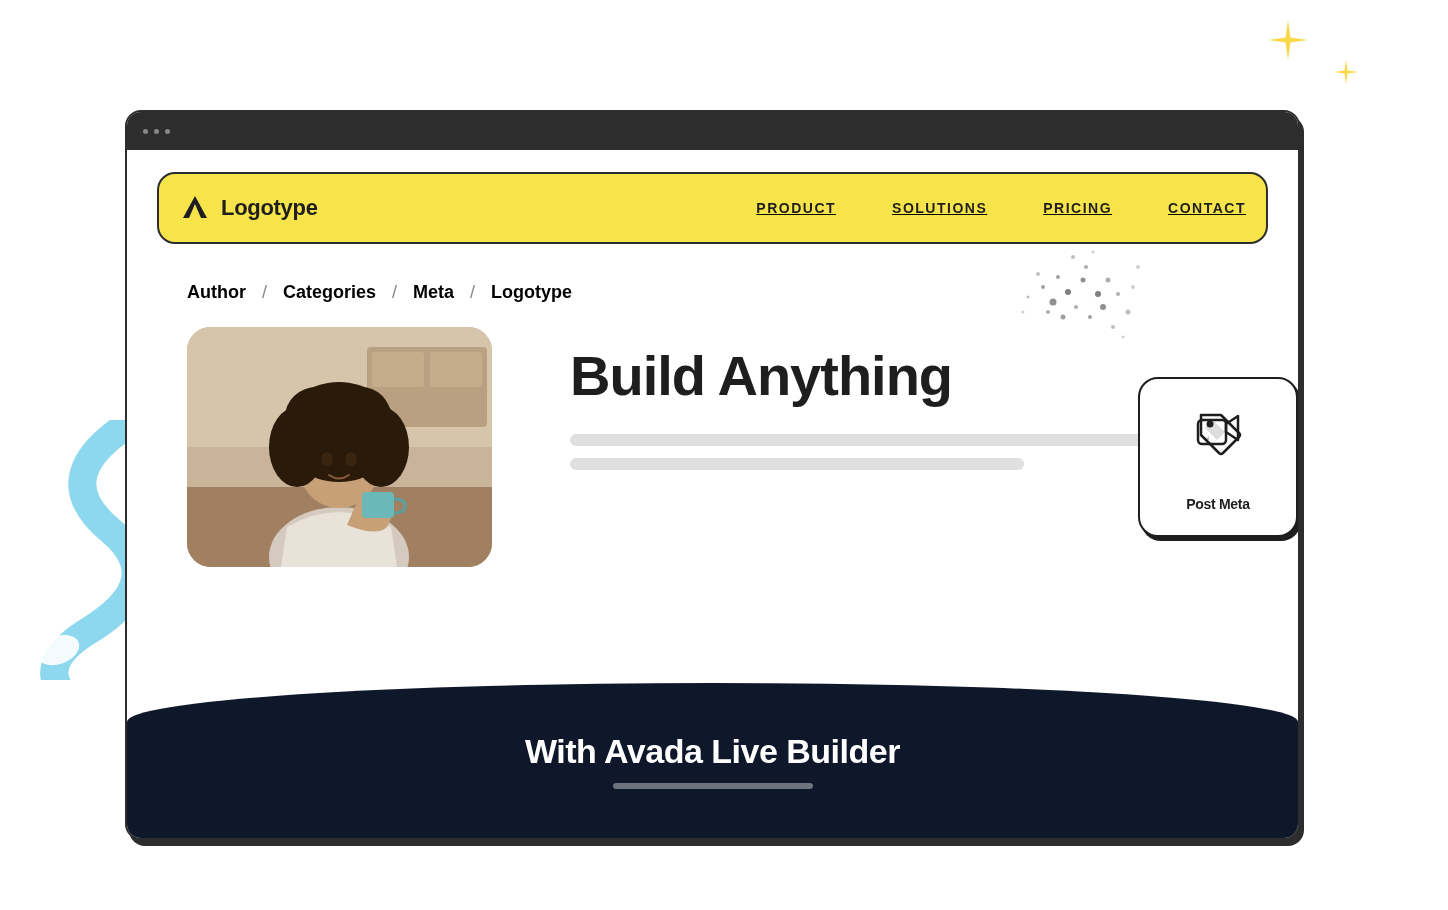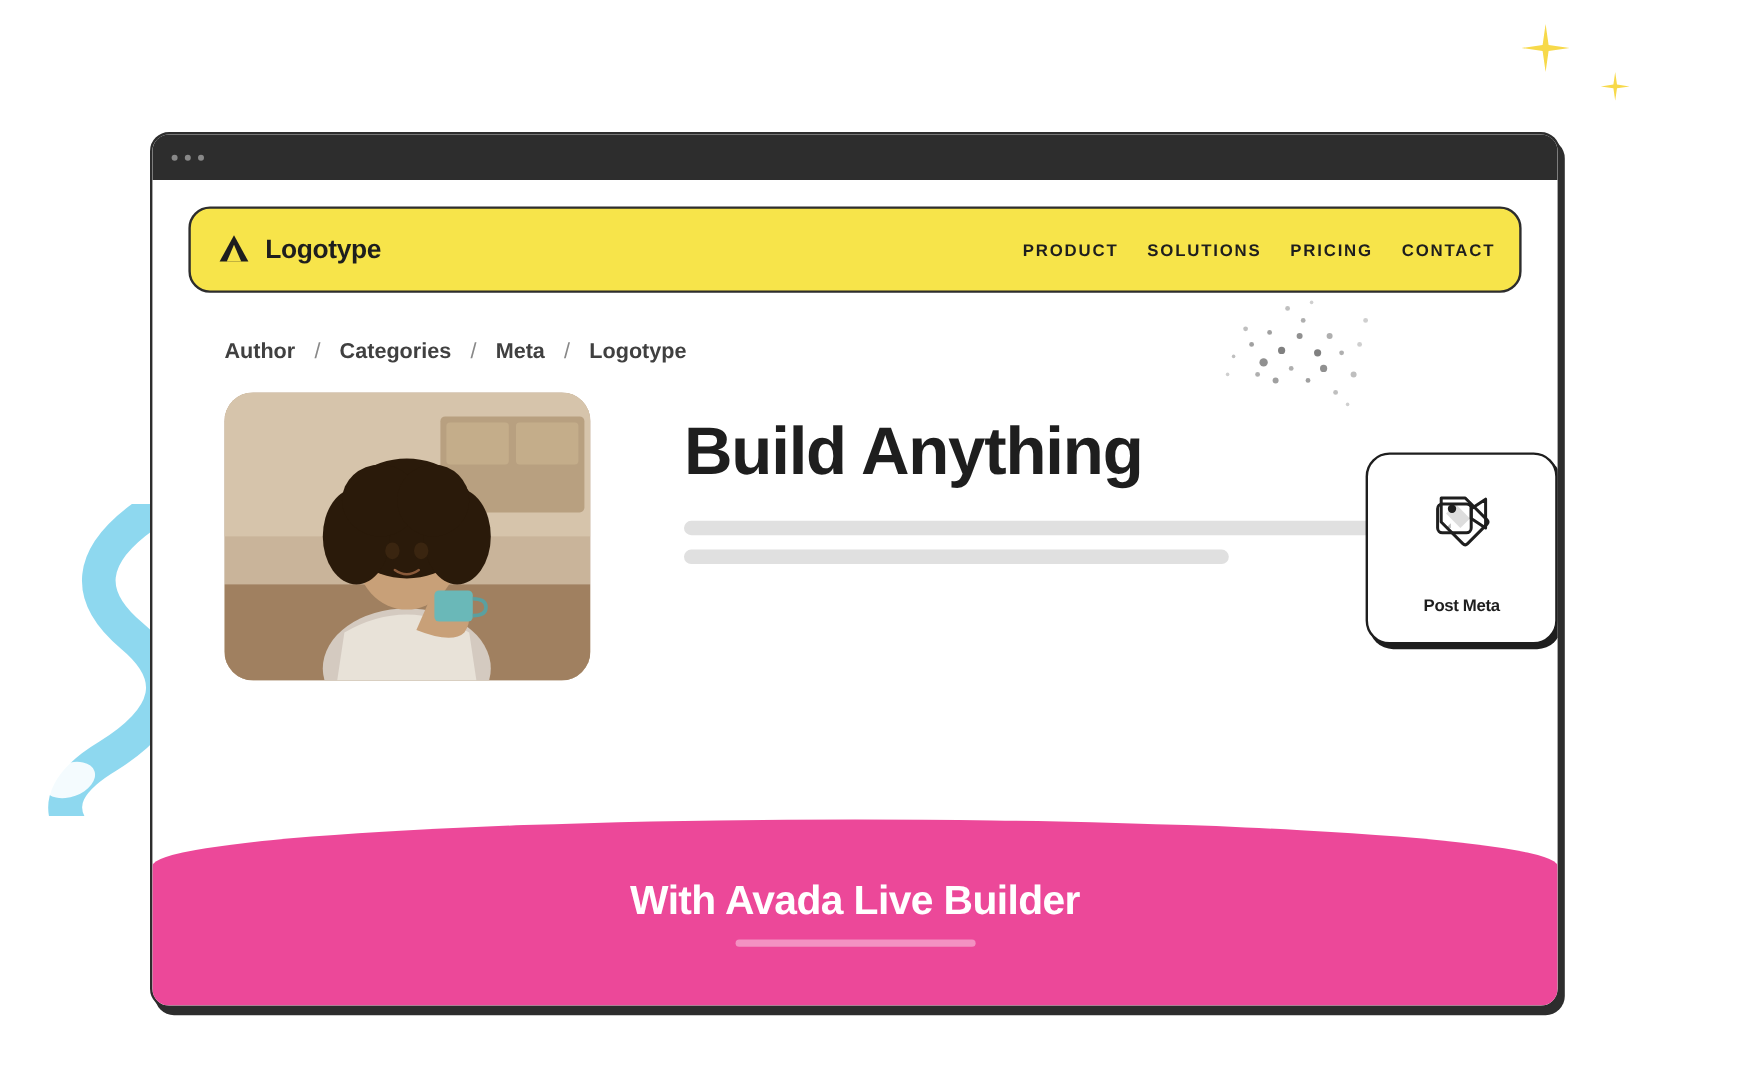--- a/index.html
+++ b/index.html
@@ -103,21 +103,22 @@
     .logo-text {
       font-size: 22px;
       font-weight: 700;
       color: #1e1e1e;
       letter-spacing: -0.3px;
     }
 
     .nav-links {
       display: flex;
       align-items: center;
-      gap: 24px;
+      gap: 56px;
+      text-decoration: underline;
     }
 
     .nav-link {
       font-size: 14px;
       font-weight: 700;
       color: #1e1e1e;
       letter-spacing: 1.5px;
       text-transform: uppercase;
       cursor: pointer;
     }
@@ -133,21 +134,21 @@
       display: flex;
       align-items: center;
       gap: 16px;
       margin-bottom: 24px;
       padding-top: 10px;
     }
 
     .meta-item {
       font-size: 18px;
       font-weight: 700;
-      color: #404040;
+      color: #000000;
     }
 
     .meta-separator {
       font-size: 18px;
       color: #888;
       font-weight: 300;
     }
 
     
     .main-content-row {
@@ -233,21 +234,21 @@
       opacity: 0.7;
     }
 
     
     .bottom-section {
       position: absolute;
       bottom: 0;
       left: 0;
       right: 0;
       height: 155px;
-      background: #ec4899;
+      background: #0f172a;
       border-radius: 80% 80% 0 0 / 40% 40% 0 0;
       display: flex;
       align-items: center;
       justify-content: center;
       flex-direction: column;
       gap: 12px;
     }
 
     .bottom-title {
       font-size: 34px;

